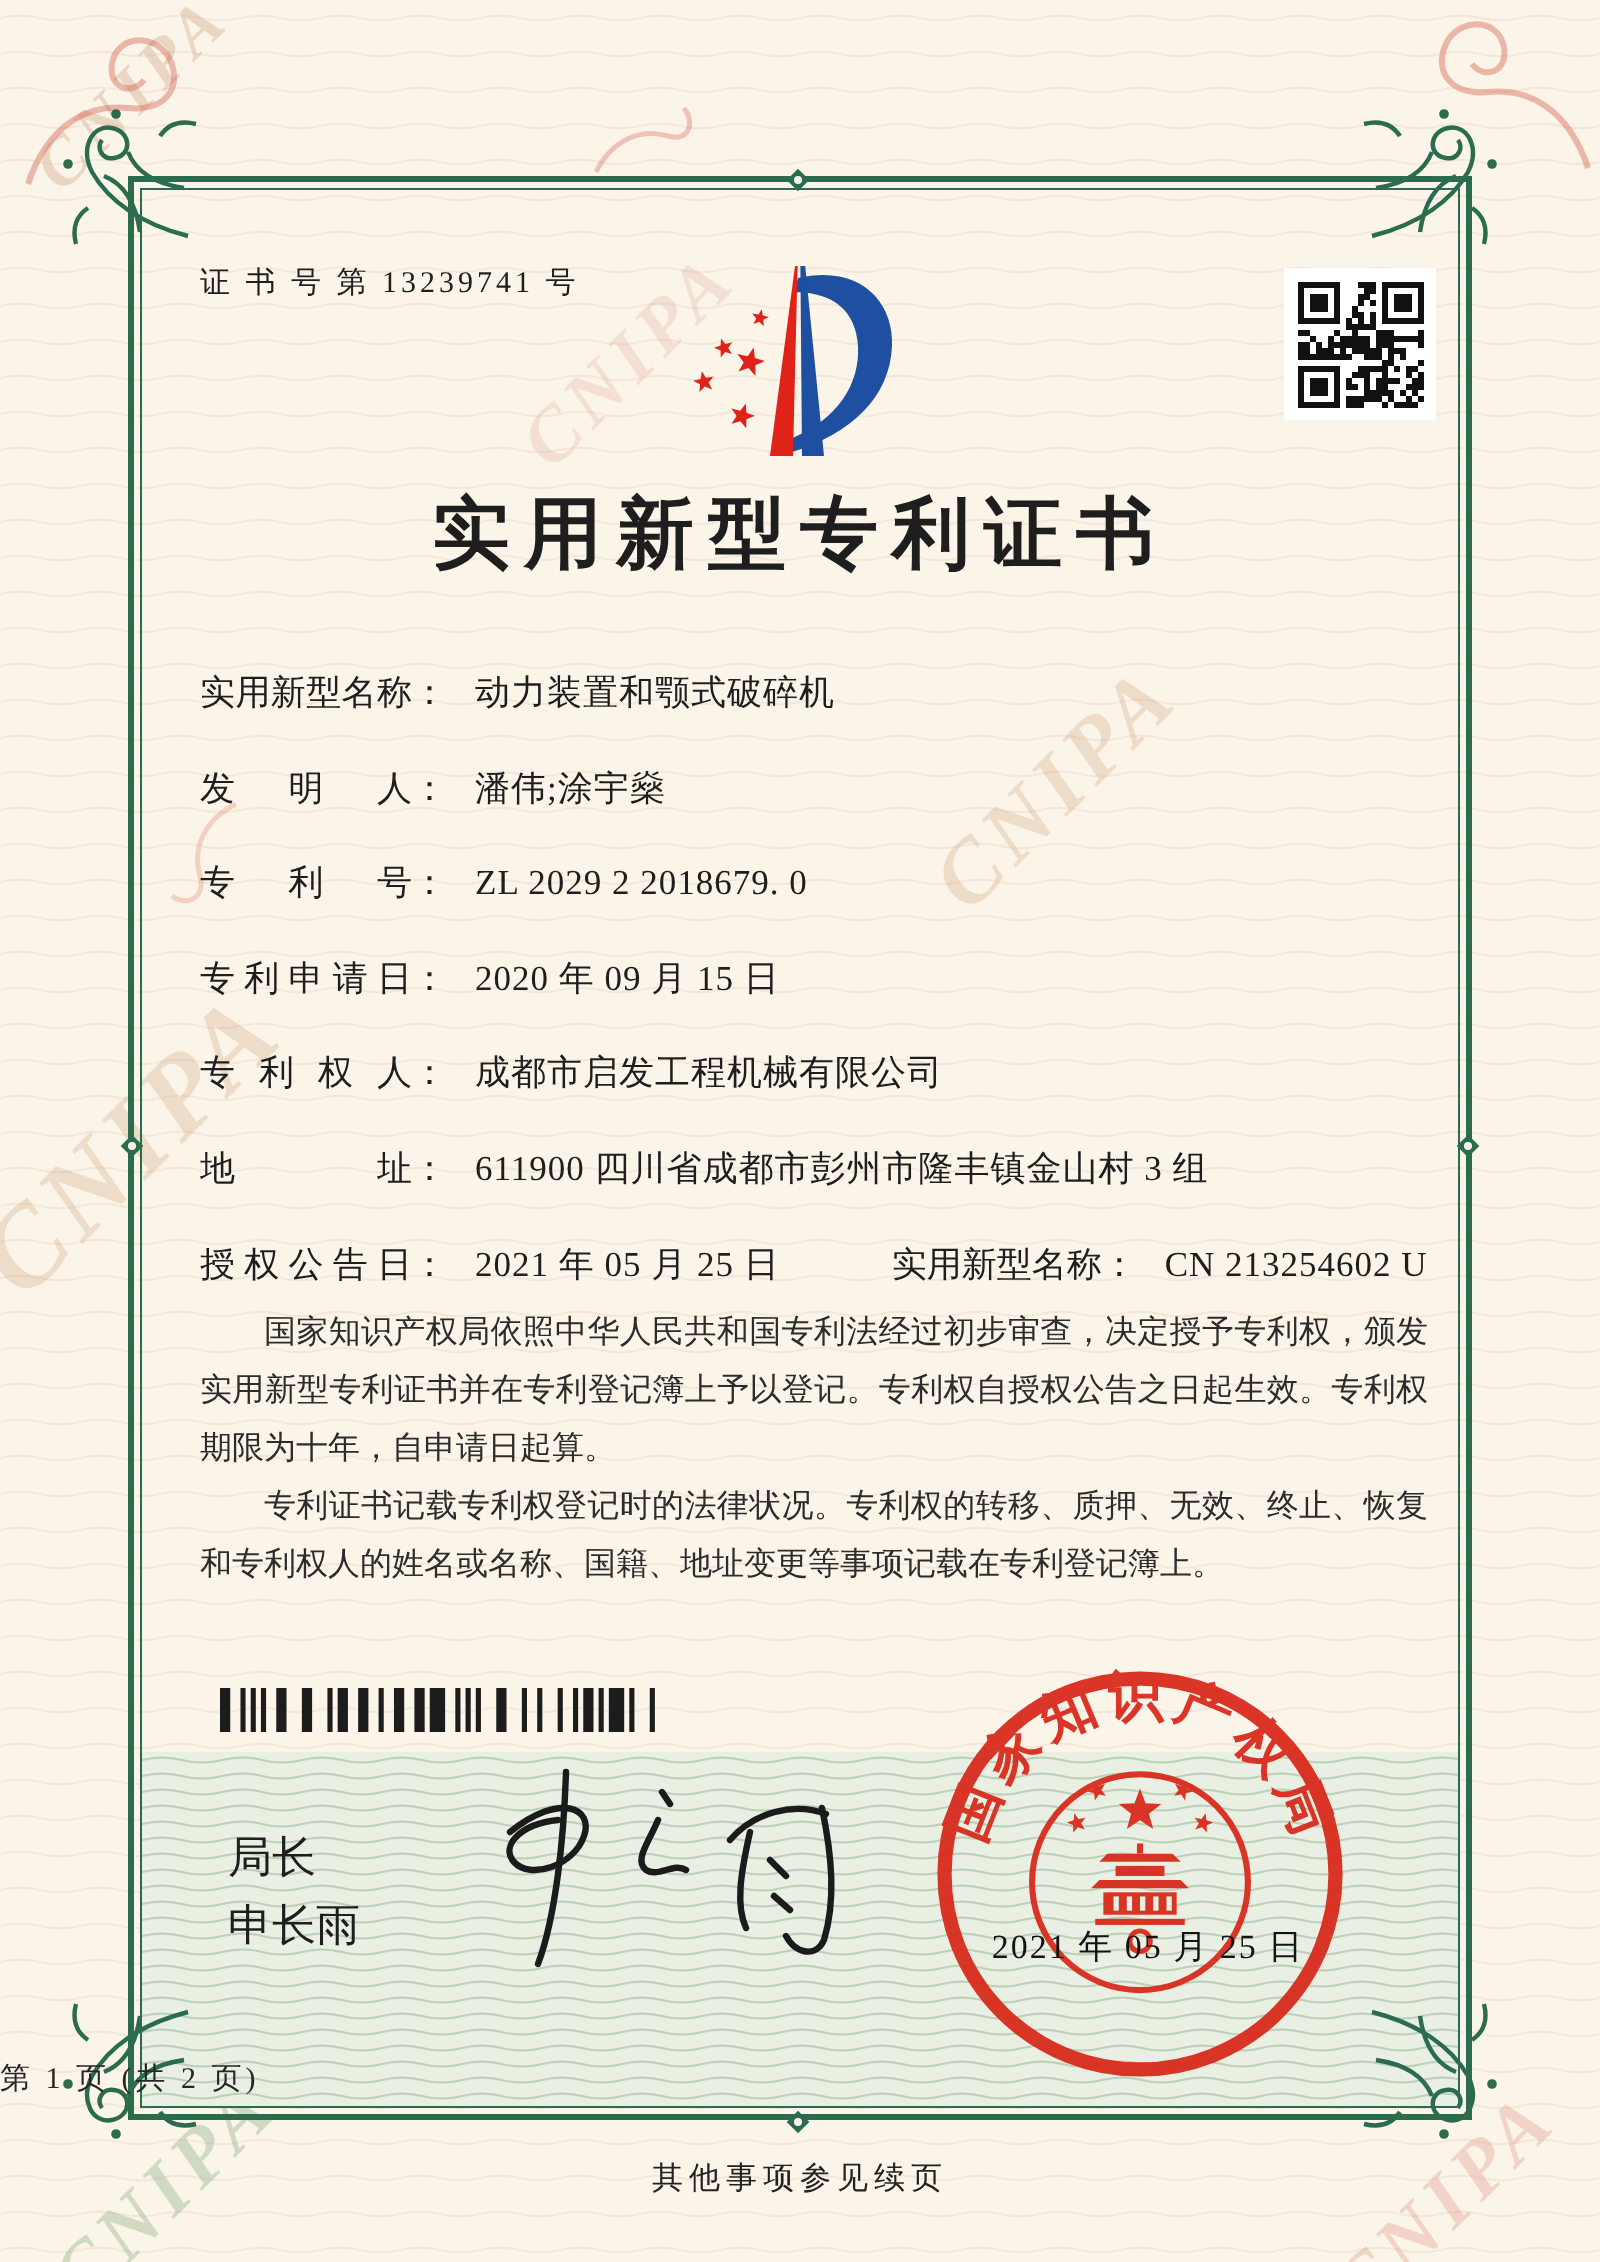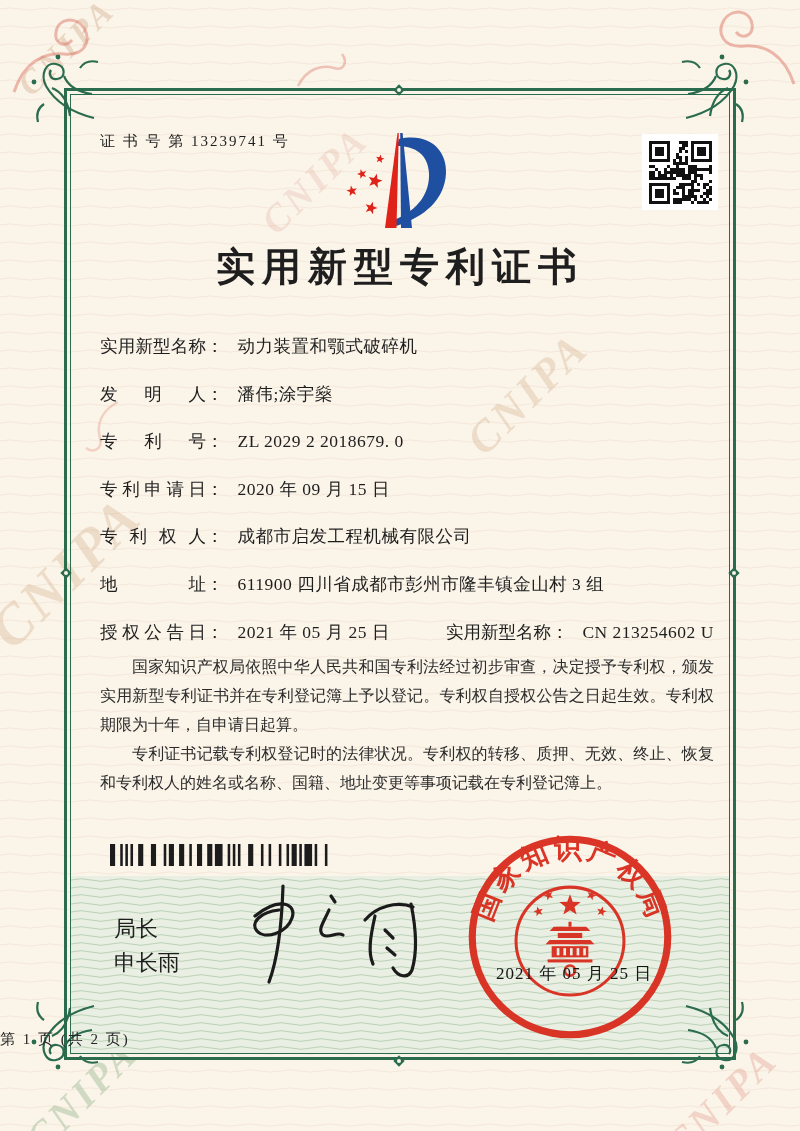--- a/index.html
+++ b/index.html
@@ -608,14 +608,15 @@
       <rect x="110" y="121" width="2.6" height="7" fill="#e9efe3"></rect>
       <rect x="116.5" y="121" width="2.6" height="7" fill="#e9efe3"></rect>
       <rect x="123" y="121" width="2.6" height="7" fill="#e9efe3"></rect>
       <rect class="seal-fill" x="88" y="132" width="44" height="3"></rect>
       <circle class="seal-stroke" cx="110" cy="143" r="5" stroke-width="2.5"></circle>
     </g>
   </svg>
   <div class="seal-date">2021 年 05 月 25 日</div>
 
   <div class="pagination">第 1 页 (共 2 页)</div>
+  <div class="footnote">其他事项参见续页</div>
 
 </div>
 
 </body></html>

